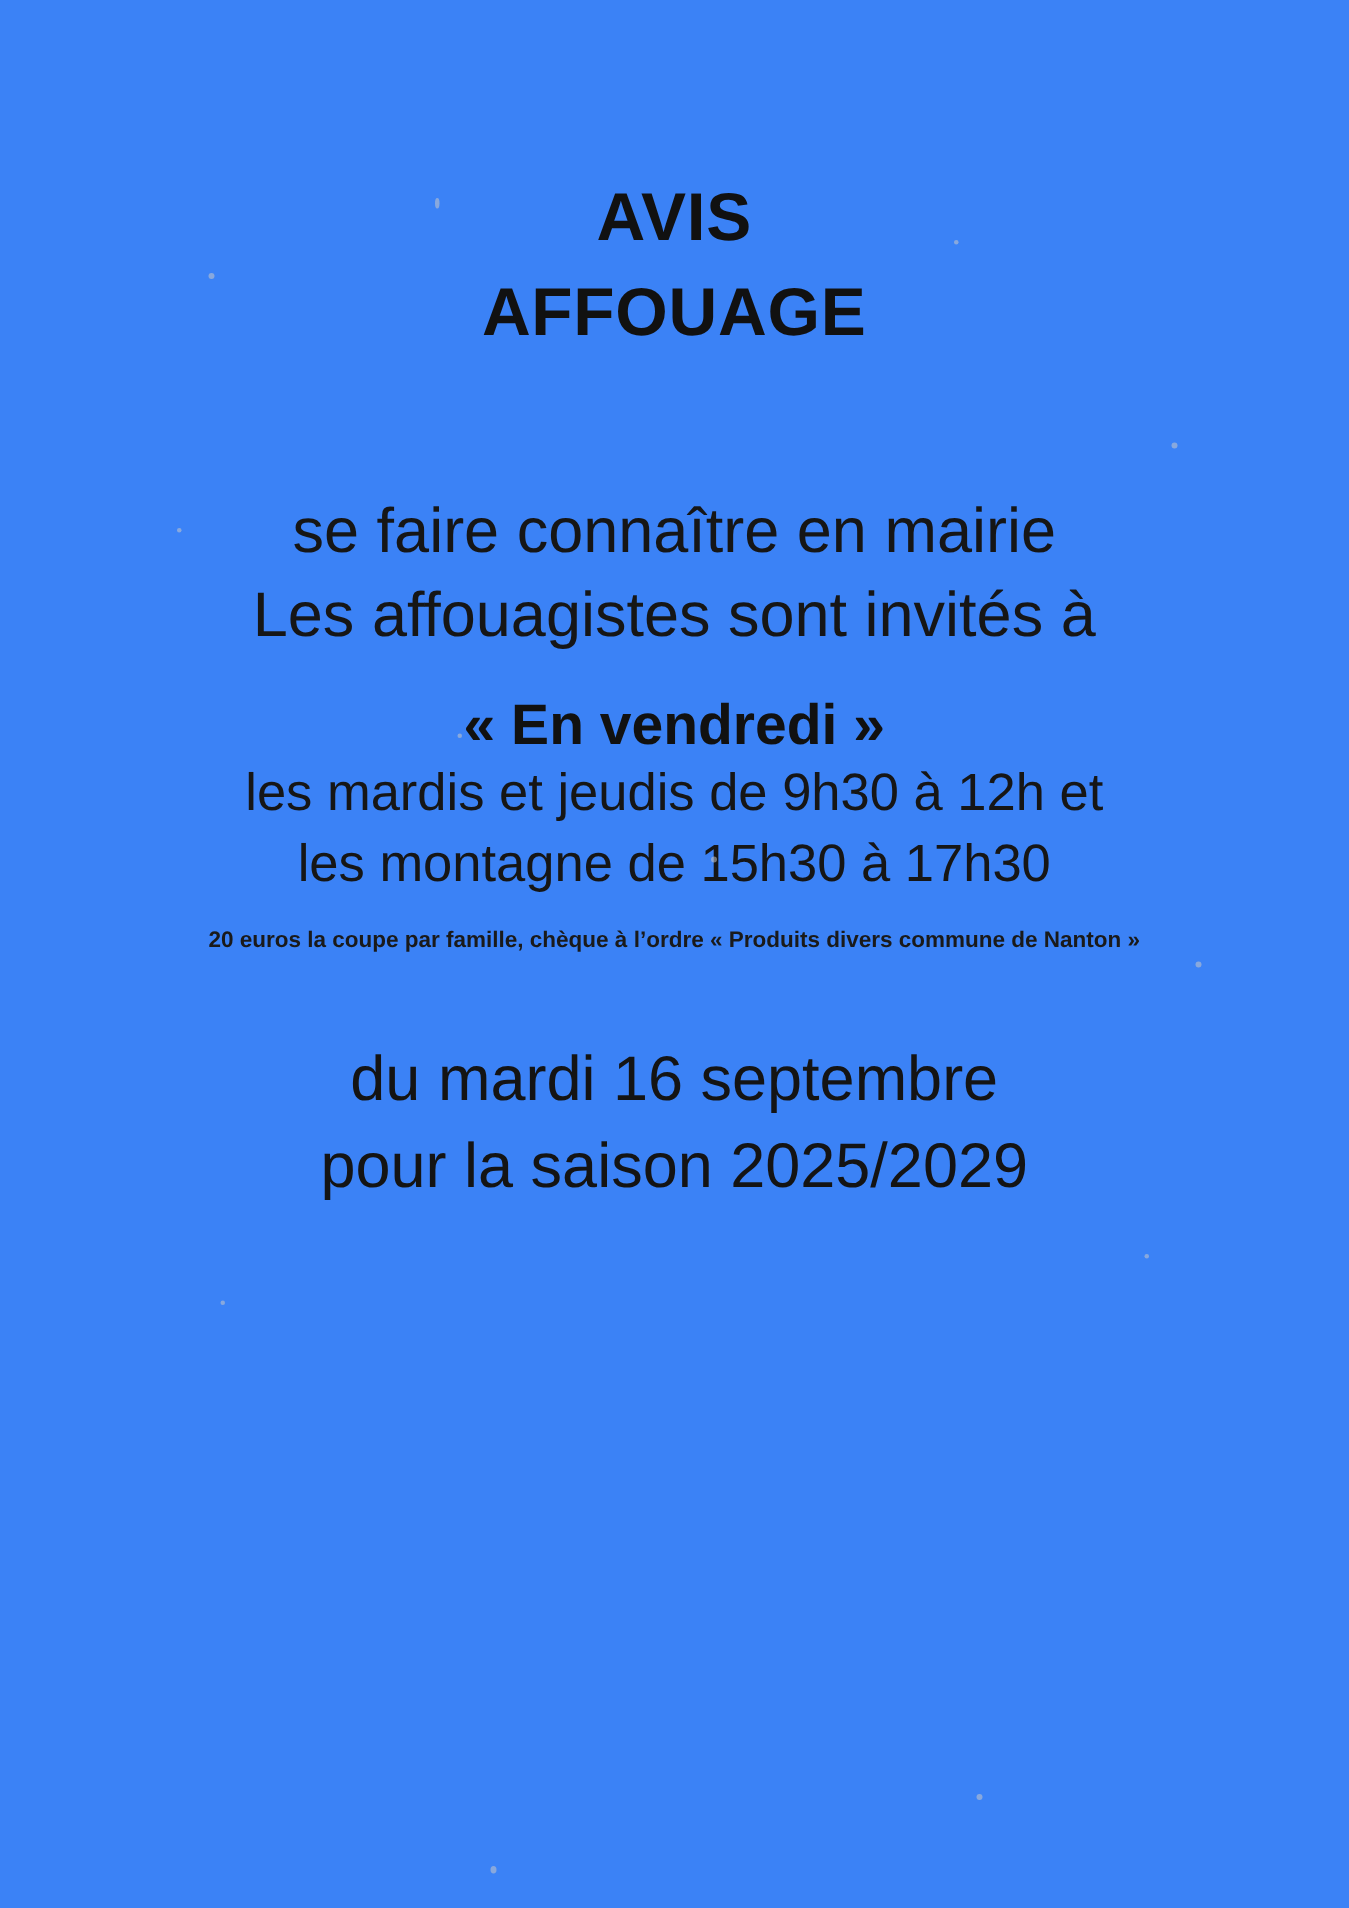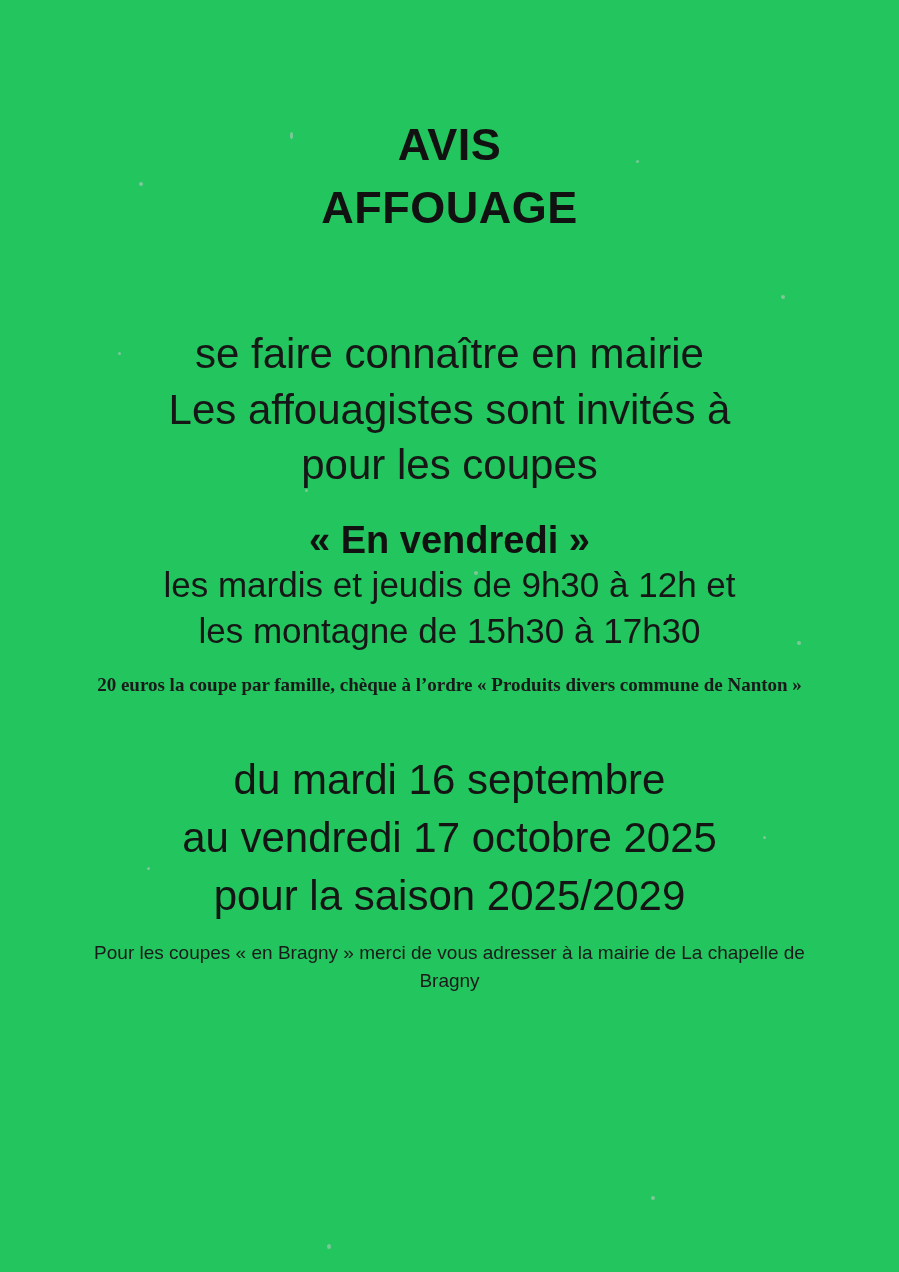--- a/index.html
+++ b/index.html
@@ -13,21 +13,21 @@
     font-family: "Liberation Sans", sans-serif;
     color: #1a1a1a;
     position: relative;
     overflow: hidden;
   }
 
   
   .page {
     position: absolute;
     inset: 0;
-    background: #22c55e;
+    background: #3b82f6;
     display: flex;
     flex-direction: column;
     align-items: center;
   }
 
   .speck {
     position: absolute;
     background: #c9c9c9;
     border-radius: 50%;
     opacity: .55;
@@ -66,28 +66,27 @@
   }
 
   .hours {
     font-size: 35px;
     line-height: 1.34;
     color: #161616;
   }
 
   .fineprint {
     margin-top: 16px;
-    font-size: 19px;
+    font-size: 15px;
     font-weight: bold;
     line-height: 1.45;
     color: #1a1a1a;
     width: 720px;
     margin-left: auto;
     margin-right: auto;
-    font-family: Liberation Serif, serif;
   }
 
   .dates-block {
     margin-top: 52px;
     text-align: center;
     width: 800px;
   }
   .date-line {
     font-size: 42px;
     line-height: 1.38;
@@ -124,31 +123,28 @@
   <div class="speck" style="left:327px;top:1244px;width:4px;height:5px;"></div>
 
   <div class="title-block">
     <div class="title-line">AVIS</div>
     <div class="title-line">AFFOUAGE</div>
   </div>
 
   <div class="body-block">
     <div class="lead-line">se faire connaître en mairie</div>
     <div class="lead-line">Les affouagistes sont invités à</div>
-    <div class="lead-line">pour les coupes</div>
 
     <div class="highlight">« En vendredi »</div>
 
     <div class="hours">les mardis et jeudis  de 9h30 à 12h et</div>
     <div class="hours">les montagne de 15h30 à 17h30</div>
 
     <div class="fineprint">20 euros la coupe par famille, chèque à l’ordre « Produits divers commune de Nanton »</div>
   </div>
 
   <div class="dates-block">
     <div class="date-line">du mardi 16 septembre</div>
-    <div class="date-line">au vendredi 17 octobre 2025</div>
     <div class="date-line">pour la saison 2025/2029</div>
 
-    <div class="footnote">Pour les coupes « en Bragny » merci de vous adresser à la mairie de La chapelle de Bragny</div>
   </div>
 
 </div>
 
 </body></html>

